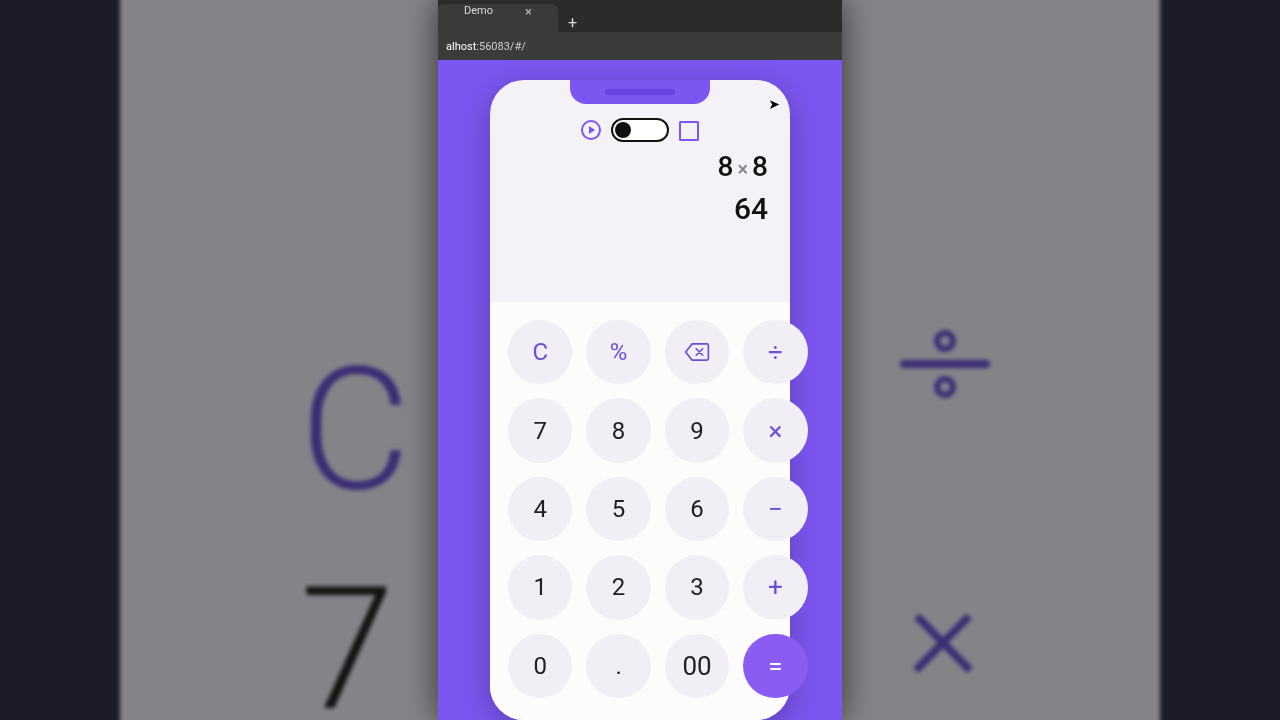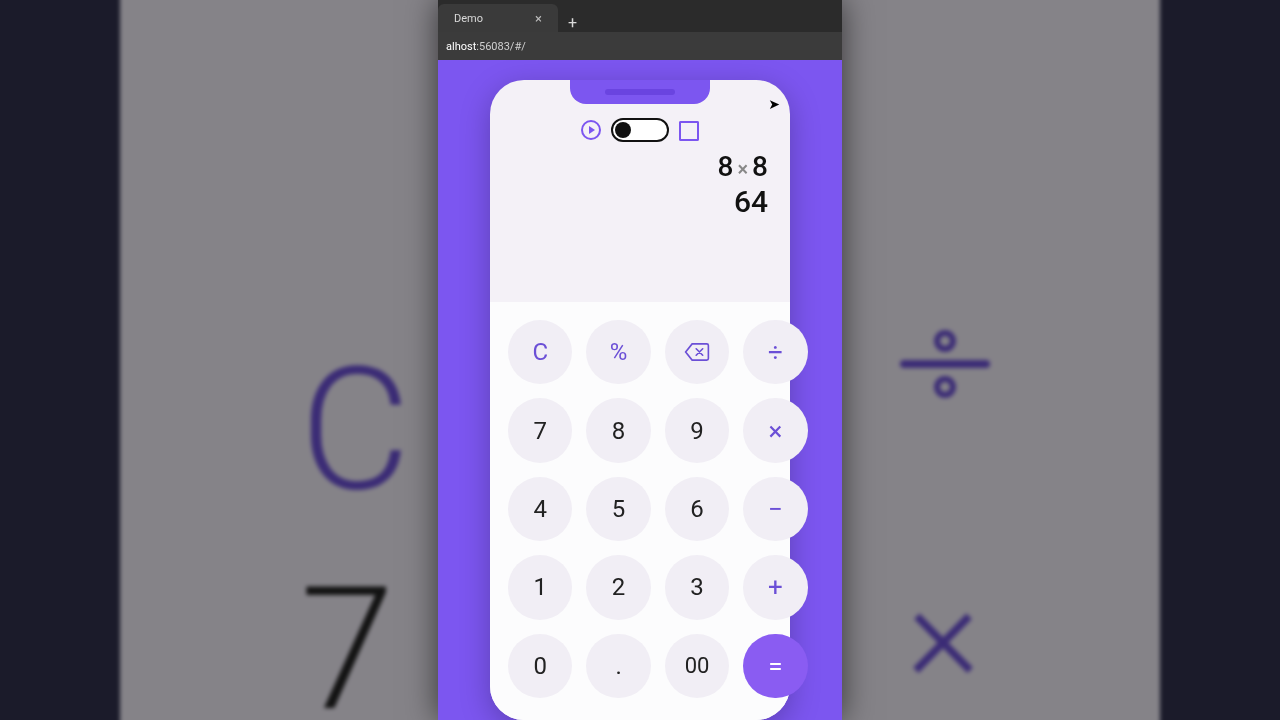--- a/index.html
+++ b/index.html
@@ -43,21 +43,21 @@
   .center-col {
     position: absolute; left: 438px; top: 0; width: 404px; height: 720px;
     background: #222; z-index: 2; display:flex; flex-direction:column;
     box-shadow: 0 0 30px rgba(0,0,0,0.6);
   }
 
   
   .tabbar { height: 32px; background:#2b2b2b; display:flex; align-items:flex-end; }
   .tab {
     height: 28px; background:#3a3a3a; border-radius:6px 6px 0 0;
-    display:flex; align-items:center; gap:20px; padding:0 16px;
+    display:flex; align-items:flex-start; gap:20px; padding:0 26px;
     color:#d9d9d9; font-size:11px; min-width:120px; justify-content:space-between;
   }
   .tab .close { font-size:13px; color:#bdbdbd; cursor:pointer; }
   .newtab { color:#d9d9d9; font-size:16px; padding:0 10px; cursor:pointer; }
   .addrbar {
     height:28px; background:#3b3b3b; display:flex; align-items:center;
     padding:0 8px; color:#cfcfcf; font-size:11px;
   }
   .addr-url { color:#d0d0d0; }
   .addr-url .host { color:#fff;margin-top:25px; }
@@ -114,39 +114,39 @@
   }
   .book-icon::before { left:0; border-right:none; }
   .book-icon::after { right:0; border-left:none; border-radius:0 2px 2px 0;}
 
   
   .display {
     padding: 8px 22px 0 22px; text-align:right; min-height:160px;
   }
   .expr { font-size:28px; color:#111; font-weight:500; display:flex; justify-content:flex-end; align-items:baseline; gap:2px;}
   .expr .op { color:#888; font-size:20px; padding:0 2px; }
-  .result { font-size:30px; color:#111; font-weight:500; margin-top:1px;}
+  .result { font-size:30px; color:#111; font-weight:500; margin-top:8px;}
 
   
   .keypad {
     flex:1; background:#fcfcfd; border-bottom-left-radius:34px; border-bottom-right-radius:34px;
     padding:18px 18px 22px 18px;
     display:grid; grid-template-columns:repeat(4,1fr); grid-template-rows:repeat(5,1fr);
     gap:14px;
   }
   .key {
     background:#f1eef5; border-radius:50%; display:flex; align-items:center; justify-content:center;
     font-size:24px; color:#222; cursor:pointer; user-select:none;
     aspect-ratio:1/1; width:100%;
   }
   .key.func { color:#6b4fd6; }
   .key.op   { color:#6b4fd6; font-size:26px; }
   .key.equals { background:#8a5cf2; color:#fff; font-size:26px; }
   .key .del-svg { width:26px; height:20px; }
-  .key.small { font-size:22px; }
+  .key.small { font-size:26px; }
 
 </style>
 </head>
 <body>
 
 <div class="bg-layer">
   <div class="bg-phone"></div>
   <div class="bg-c">C</div>
   <div class="bg-div">
     <div class="dot"></div>

